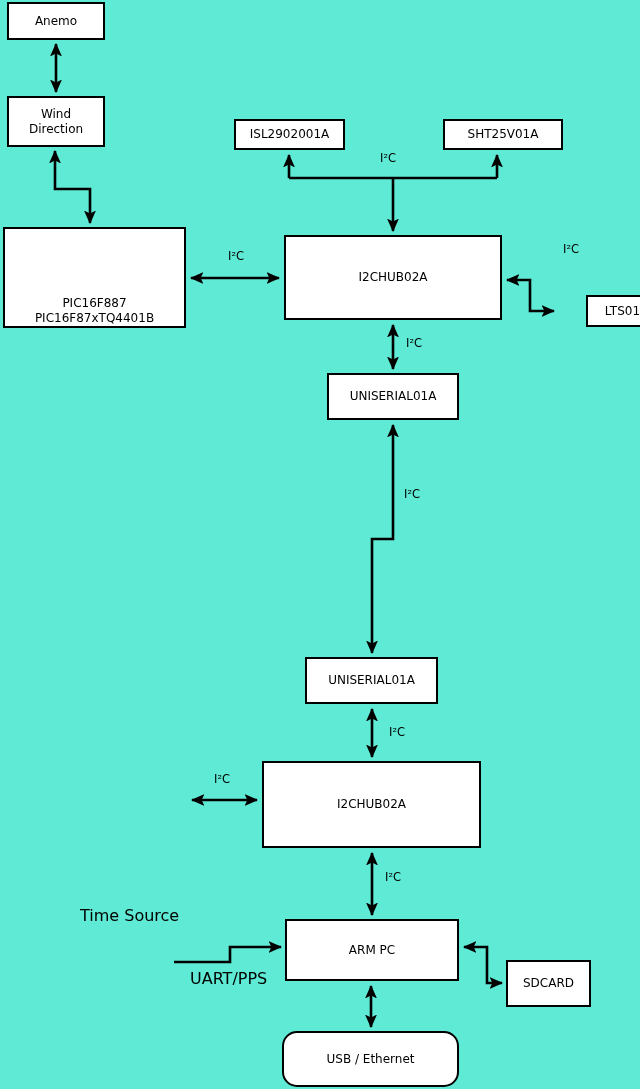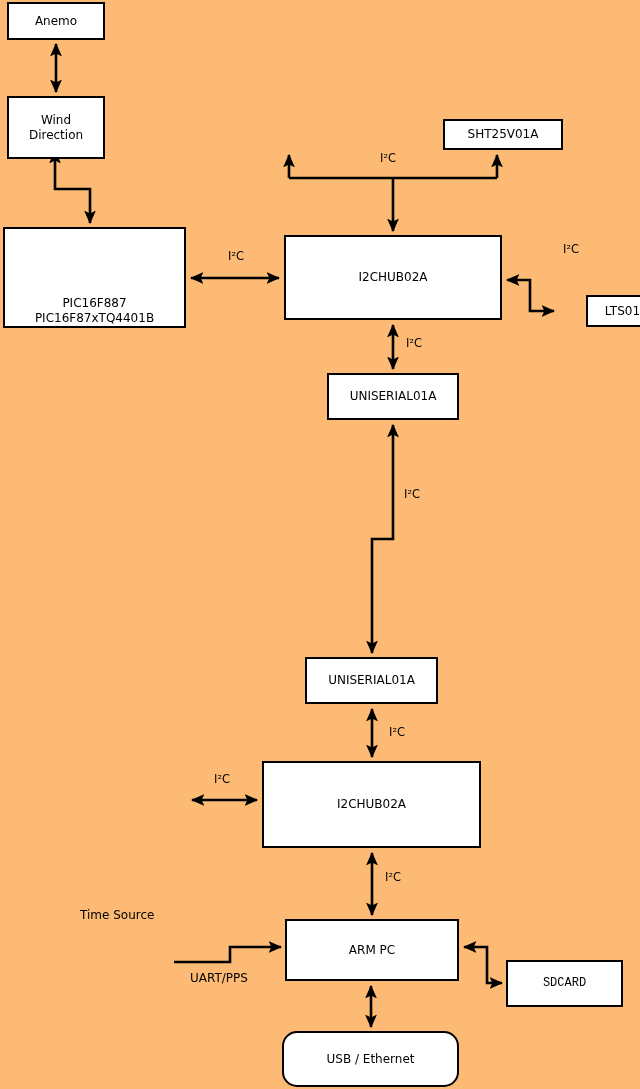--- a/index.html
+++ b/index.html
@@ -4,21 +4,21 @@
 <style>
   html, body {
     margin: 0;
     padding: 0;
     background: #ffffff;
   }
   #canvas {
     position: relative;
     width: 640px;
     height: 1089px;
-    background: #fdba74;
+    background: #5eead4;
     font-family: "DejaVu Sans", "Liberation Sans", sans-serif;
     overflow: hidden;
   }
   #wires {
     position: absolute;
     left: 0;
     top: 0;
     width: 640px;
     height: 1089px;
     pointer-events: none;
@@ -45,21 +45,21 @@
   .wlabel {
     position: absolute;
     color: #000000;
     font-size: 11.5px;
     line-height: 13px;
     white-space: nowrap;
     z-index: 3;
     text-align: right;
   }
   .wlabel.big {
-    font-size: 12px;
+    font-size: 16px;
   }
 </style>
 </head>
 <body>
 
 <div id="canvas">
 
   <svg id="wires" viewBox="0 0 640 1089" width="640" height="1089" aria-hidden="true">
     <defs>
       <marker id="ah" viewBox="0 0 10 10" refX="9.2" refY="5" markerWidth="5.2" markerHeight="5.2" orient="auto-start-reverse">
@@ -98,30 +98,33 @@
 
       <line x1="371" y1="986" x2="371" y2="1027" marker-start="url(#ah)" marker-end="url(#ah)"></line>
 
     </g>
   </svg>
 
   <div class="node" style="left:7px; top:2px; width:98px; height:38px;">
     <span class="lbl">Anemo</span>
   </div>
 
-  <div class="node" style="left:7px; top:96px; width:98px; height:63px;align-items:center;">
+  <div class="node" style="left:7px; top:96px; width:98px; height:51px;align-items:center;">
     <span class="lbl">Wind
 Direction</span>
   </div>
 
   <div class="node" style="left:3px; top:227px; width:183px; height:101px;align-items:flex-end;">
     <span class="lbl">PIC16F887
 PIC16F87xTQ4401B</span>
   </div>
 
+  <div class="node" style="left:234px; top:119px; width:111px; height:31px;">
+    <span class="lbl">ISL2902001A</span>
+  </div>
 
   <div class="node" style="left:443px; top:119px; width:120px; height:31px;">
     <span class="lbl">SHT25V01A</span>
   </div>
 
   <div class="node" style="left:284px; top:235px; width:218px; height:85px;">
     <span class="lbl">I2CHUB02A</span>
   </div>
 
   <div class="node" style="left:558px; top:295px; width:81px; height:32px;margin-left:28px;">
@@ -139,21 +142,21 @@
   <div class="node" style="left:262px; top:761px; width:219px; height:87px;">
     <span class="lbl">I2CHUB02A</span>
   </div>
 
 
 
   <div class="node" style="left:285px; top:919px; width:174px; height:62px;">
     <span class="lbl">ARM PC</span>
   </div>
 
-  <div class="node" style="left:506px; top:960px; width:117px; height:47px;font-family:Liberation Mono, monospace;">
+  <div class="node" style="left:506px; top:960px; width:85px; height:47px;">
     <span class="lbl">SDCARD</span>
   </div>
 
   <div class="node" style="left:282px; top:1031px; width:177px; height:56px;border-radius:15px;">
     <span class="lbl">USB / Ethernet</span>
   </div>
 
   <div class="wlabel" style="left:380px; top:152px;">I²C</div>
   <div class="wlabel" style="left:228px; top:250px;">I²C</div>
   <div class="wlabel" style="left:563px; top:243px;">I²C</div>

